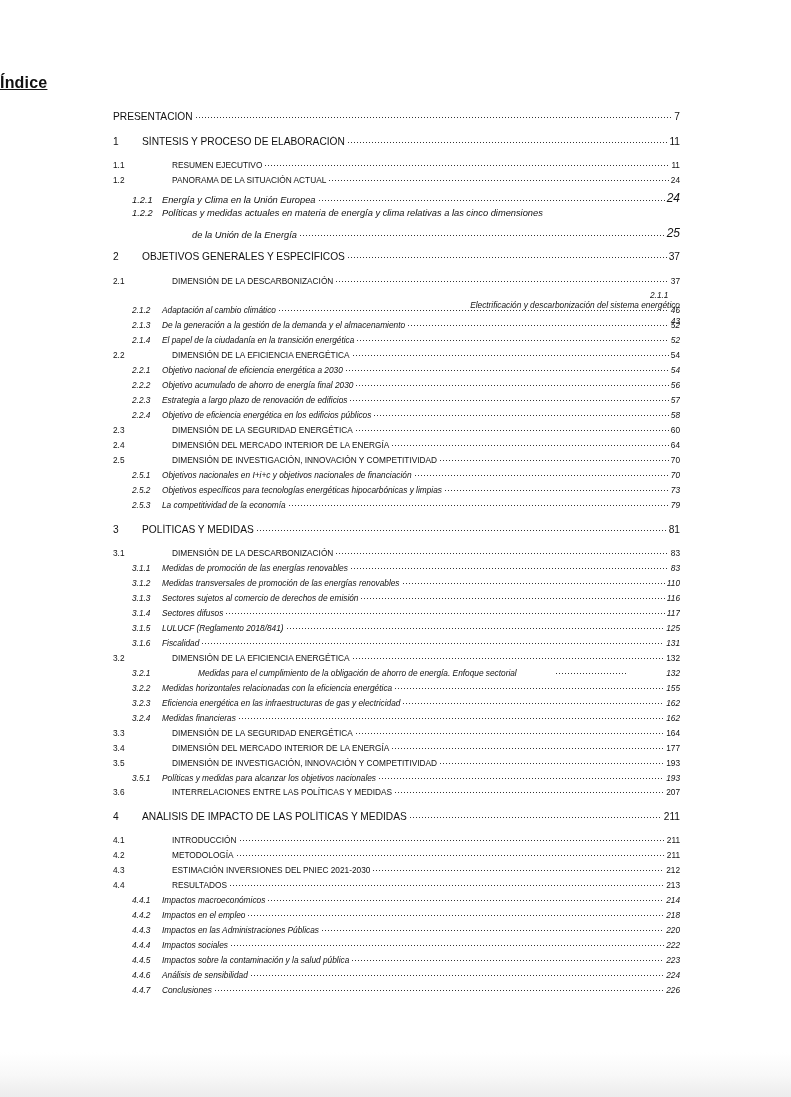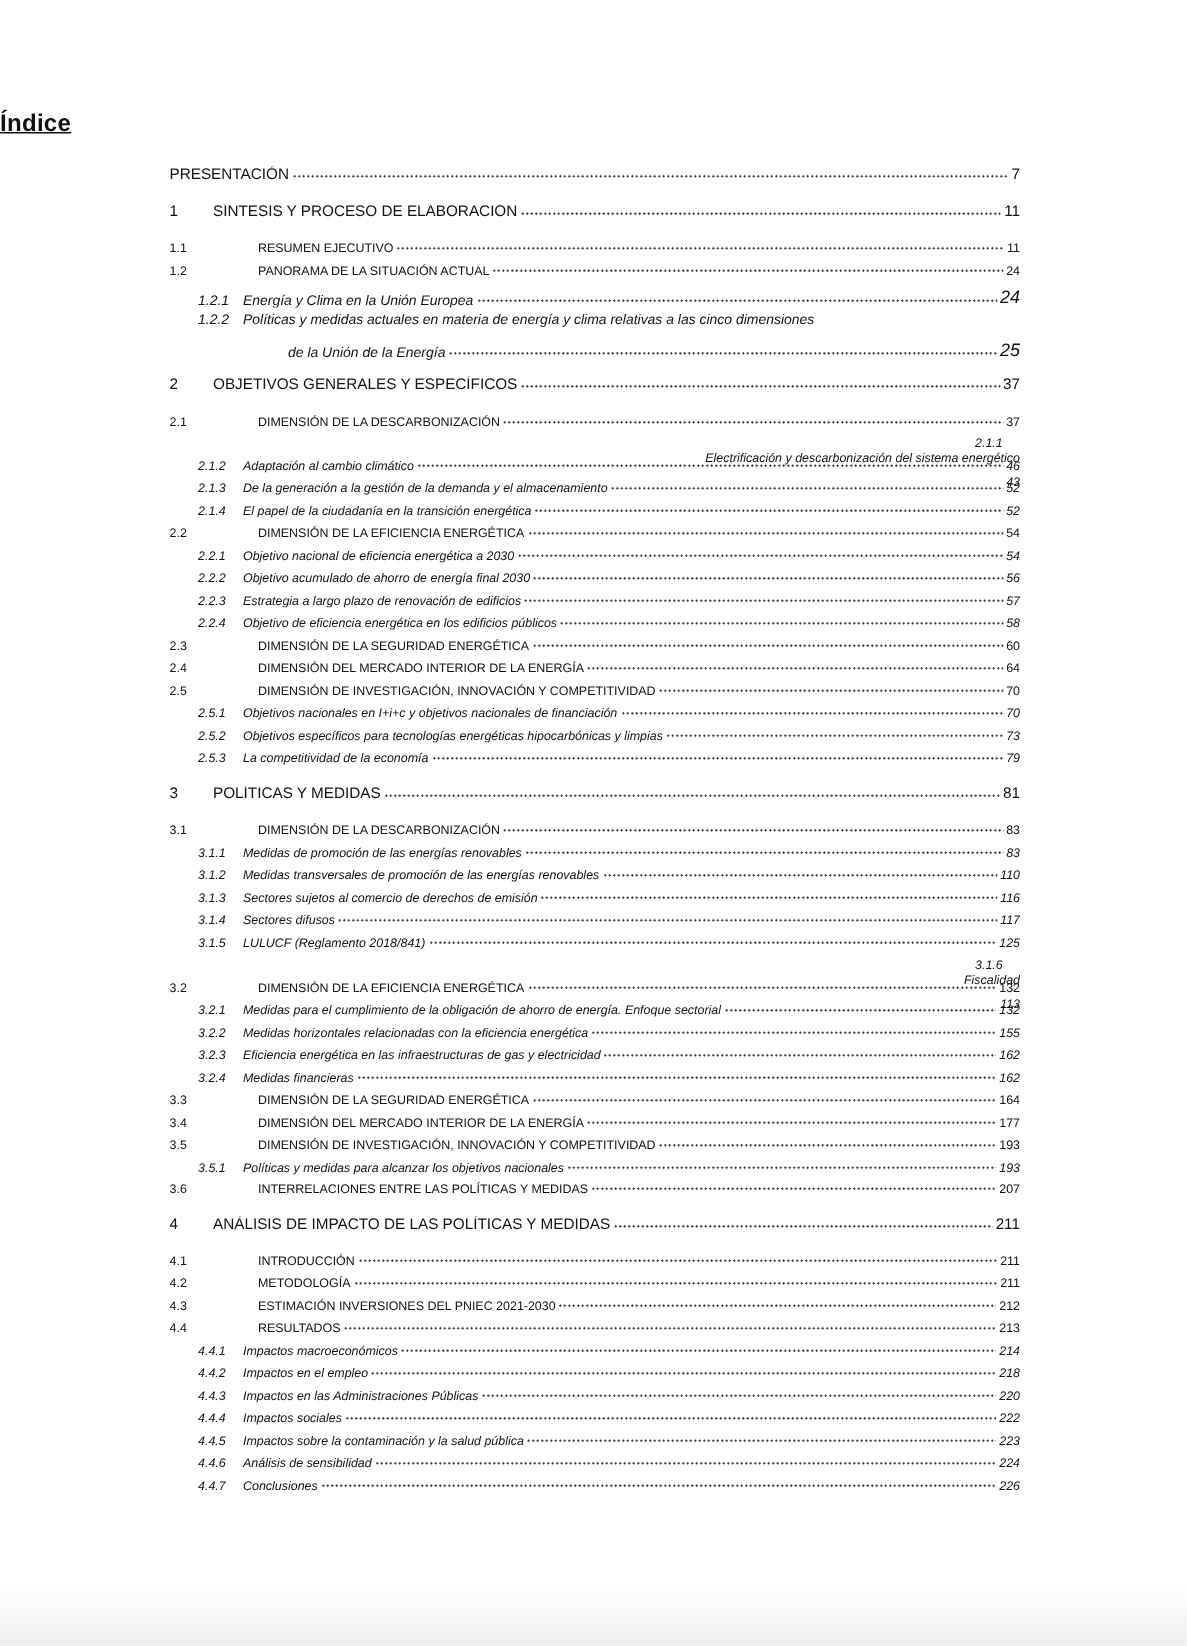--- a/index.html
+++ b/index.html
@@ -226,33 +226,33 @@
       <span class="label">Sectores difusos</span>
       <span class="leader"></span>
       <span class="page">117</span>
     </div>
     <div class="row l3" style="top: 623px;">
       <span class="num">3.1.5</span>
       <span class="label">LULUCF (Reglamento 2018/841)</span>
       <span class="leader"></span>
       <span class="page">125</span>
     </div>
-    <div class="row l3" style="top: 638px; flex-direction: column;">
+    <div class="row l3" style="top: 638px;">
       <span class="num">3.1.6</span>
       <span class="label">Fiscalidad</span>
       <span class="leader"></span>
-      <span class="page">113</span>
+      <span class="page">131</span>
     </div>
     <div class="row l2" style="top: 653px;">
       <span class="num">3.2</span>
       <span class="label">DIMENSIÓN DE LA EFICIENCIA ENERGÉTICA</span>
       <span class="leader"></span>
       <span class="page">132</span>
     </div>
-    <div class="row l3" style="top: 668px;">
+    <div class="row l3" style="top: 668px; gap: 36px;">
       <span class="num">3.2.1</span>
       <span class="label">Medidas para el cumplimiento de la obligación de ahorro de energía. Enfoque sectorial</span>
       <span class="leader"></span>
       <span class="page">132</span>
     </div>
     <div class="row l3" style="top: 683px;">
       <span class="num">3.2.2</span>
       <span class="label">Medidas horizontales relacionadas con la eficiencia energética</span>
       <span class="leader"></span>
       <span class="page">155</span>

